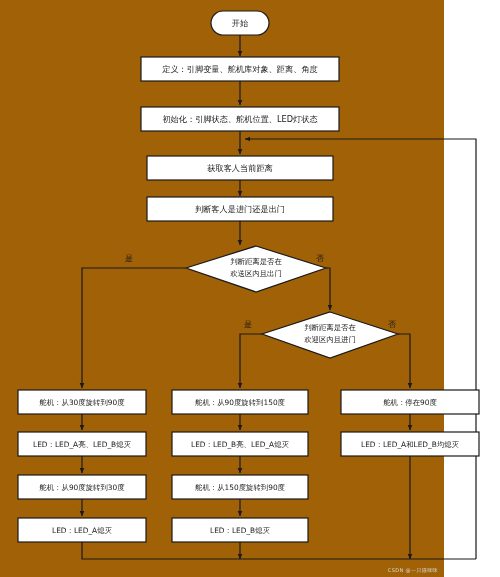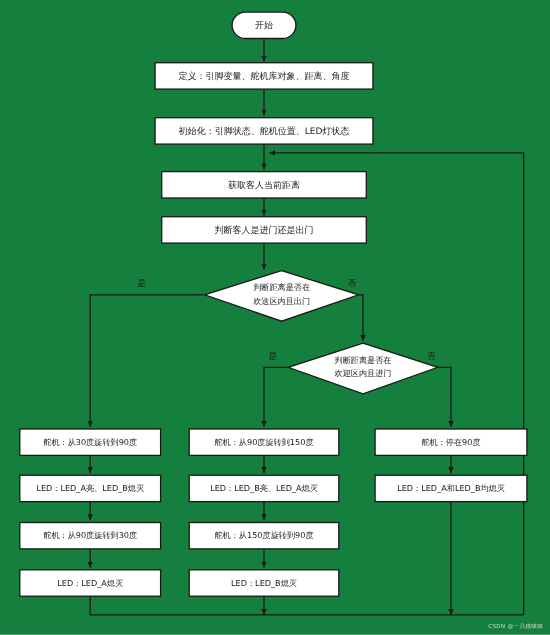--- a/index.html
+++ b/index.html
@@ -8,23 +8,23 @@
     background: #ffffff;
   }
   body {
     width: 500px;
     height: 577px;
     font-family: "DejaVu Sans", "Liberation Sans", sans-serif;
     overflow: hidden;
   }
   #flowchart-root {
     position: relative;
-    width: 500px;
+    width: 444px;
     height: 577px;
-    background: #15803d;
+    background: #a16207;
   }
   svg#flow-svg {
     position: absolute;
     top: 0;
     left: 0;
     width: 500px;
     height: 577px;
   }
   .node-rect {
     fill: #ffffff;

